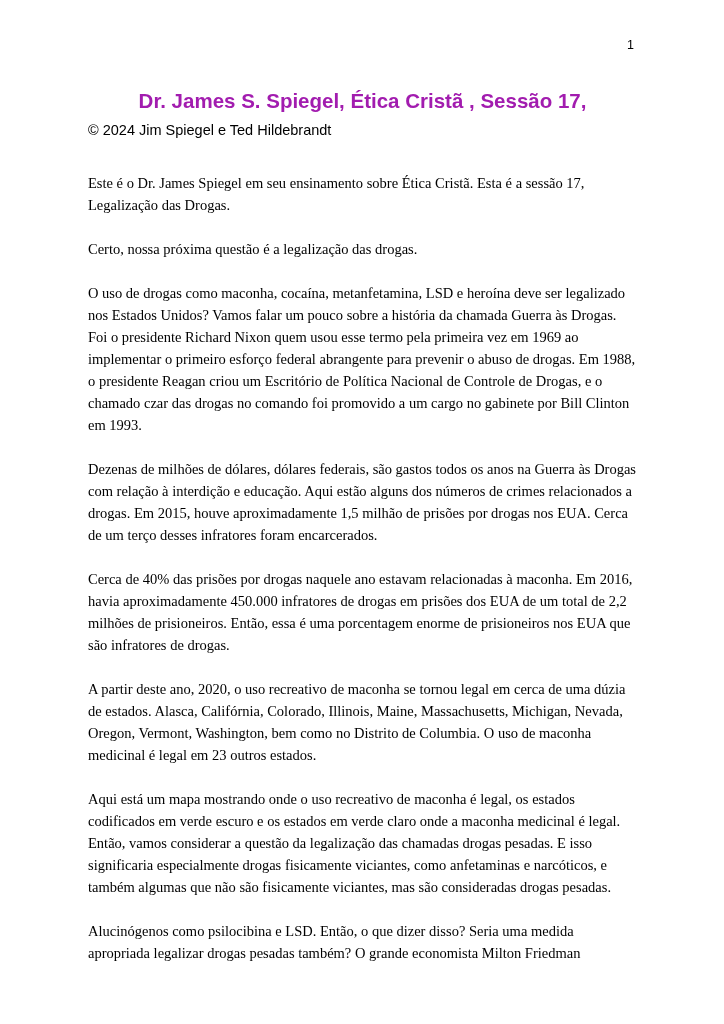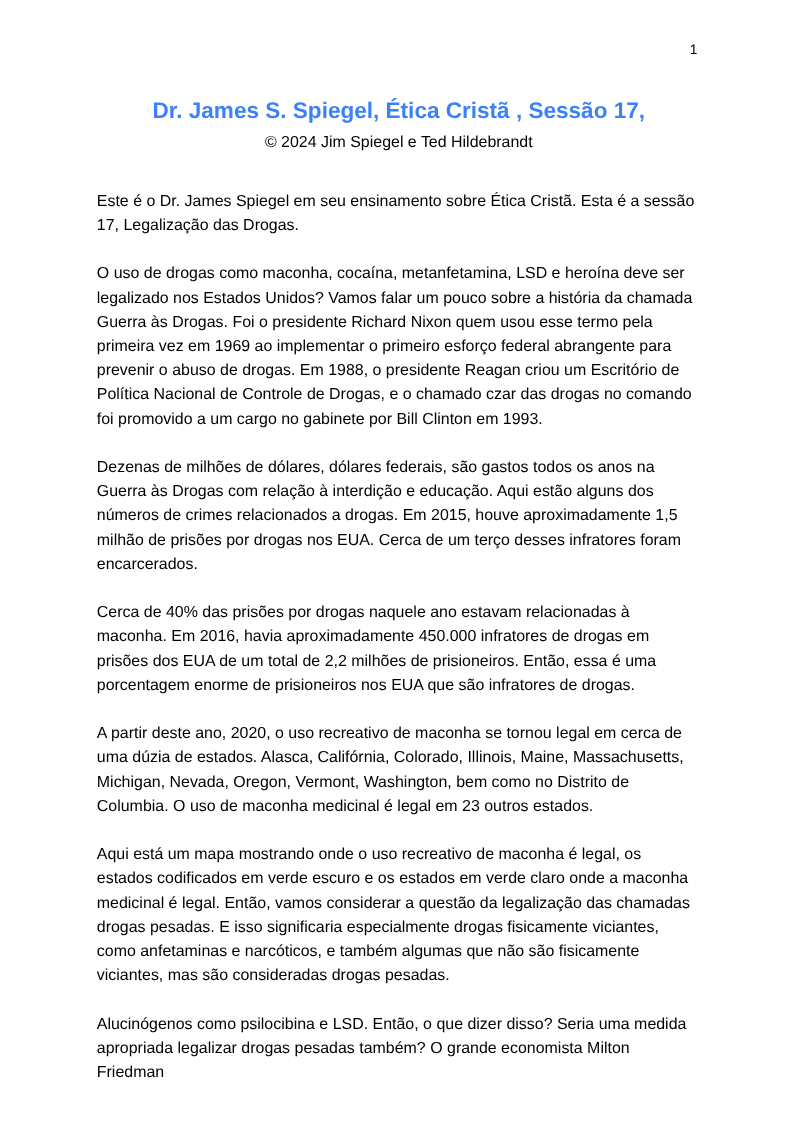--- a/index.html
+++ b/index.html
@@ -28,53 +28,55 @@
     right: 90px;
     font-size: 12.5px;
     color: #000000;
   }
   .title {
     margin: 46px 0 0 0;
     text-align: center;
     font-size: 20.5px;
     font-weight: bold;
     line-height: 1.5;
-    color: #3b82f6;
+    color: #a21caf;
   }
   .copyright {
     margin-top: 3px;
-    text-align: center;
+    text-align: left;
     font-size: 14.5px;
     line-height: 1.4;
     color: #000000;
   }
   .body-text {
     margin-top: 32px;
     font-size: 14.5px;
     line-height: 22px;
   }
   .body-text p {
     margin: 0 0 22px 0;
+    font-family: Liberation Serif, serif;
   }
 </style>
 </head>
 <body>
 
 <div class="page">
 
   <div class="page-number">1</div>
 
   <h1 class="title">
     <span>Dr. James S. Spiegel, Ética Cristã , Sessão 17,</span><br>
   </h1>
 
   <div class="copyright">© 2024 Jim Spiegel e Ted Hildebrandt</div>
 
   <div class="body-text">
     <p>Este é o Dr. James Spiegel em seu ensinamento sobre Ética Cristã. Esta é a sessão 17, Legalização das Drogas.</p>
+    <p>Certo, nossa próxima questão é a legalização das drogas.</p>
     <p>O uso de drogas como maconha, cocaína, metanfetamina, LSD e heroína deve ser legalizado nos Estados Unidos? Vamos falar um pouco sobre a história da chamada Guerra às Drogas. Foi o presidente Richard Nixon quem usou esse termo pela primeira vez em 1969 ao implementar o primeiro esforço federal abrangente para prevenir o abuso de drogas. Em 1988, o presidente Reagan criou um Escritório de Política Nacional de Controle de Drogas, e o chamado czar das drogas no comando foi promovido a um cargo no gabinete por Bill Clinton em 1993.</p>
     <p>Dezenas de milhões de dólares, dólares federais, são gastos todos os anos na Guerra às Drogas com relação à interdição e educação. Aqui estão alguns dos números de crimes relacionados a drogas. Em 2015, houve aproximadamente 1,5 milhão de prisões por drogas nos EUA. Cerca de um terço desses infratores foram encarcerados.</p>
     <p>Cerca de 40% das prisões por drogas naquele ano estavam relacionadas à maconha. Em 2016, havia aproximadamente 450.000 infratores de drogas em prisões dos EUA de um total de 2,2 milhões de prisioneiros. Então, essa é uma porcentagem enorme de prisioneiros nos EUA que são infratores de drogas.</p>
     <p>A partir deste ano, 2020, o uso recreativo de maconha se tornou legal em cerca de uma dúzia de estados. Alasca, Califórnia, Colorado, Illinois, Maine, Massachusetts, Michigan, Nevada, Oregon, Vermont, Washington, bem como no Distrito de Columbia. O uso de maconha medicinal é legal em 23 outros estados.</p>
     <p>Aqui está um mapa mostrando onde o uso recreativo de maconha é legal, os estados codificados em verde escuro e os estados em verde claro onde a maconha medicinal é legal. Então, vamos considerar a questão da legalização das chamadas drogas pesadas. E isso significaria especialmente drogas fisicamente viciantes, como anfetaminas e narcóticos, e também algumas que não são fisicamente viciantes, mas são consideradas drogas pesadas.</p>
     <p>Alucinógenos como psilocibina e LSD. Então, o que dizer disso? Seria uma medida apropriada legalizar drogas pesadas também? O grande economista Milton Friedman</p>
   </div>
 
 </div>
 

